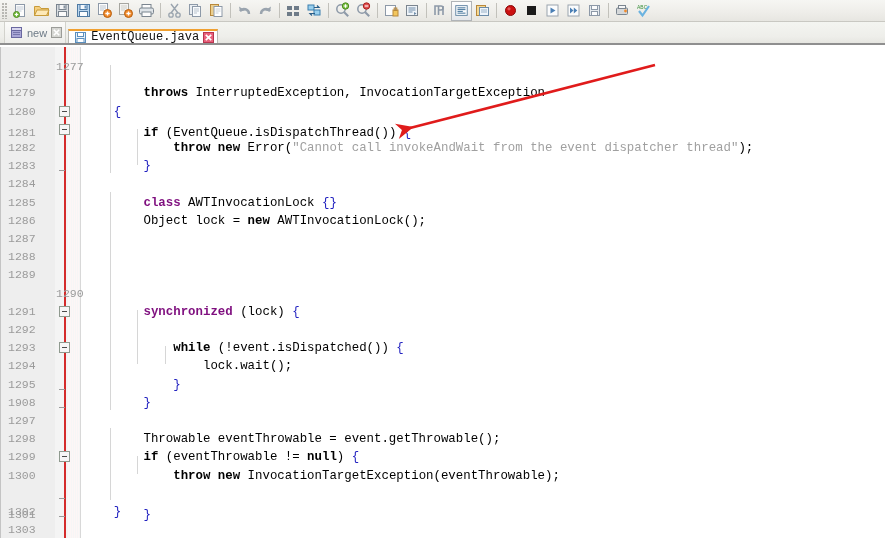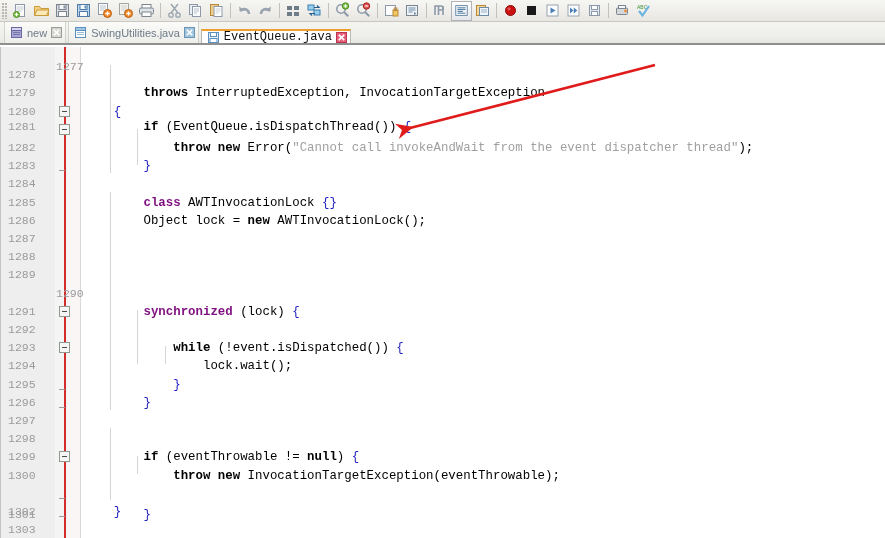--- a/index.html
+++ b/index.html
@@ -411,36 +411,20 @@
     </span>
     <span class="tab-label">new</span>
     <span class="tab-close">
       <svg width="11" height="11" viewBox="0 0 11 11">
         <rect x="0.5" y="0.5" width="10" height="10" fill="#d5d6d2" stroke="#9b9c98"></rect>
         <path d="M2.8 2.8l5.4 5.4M8.2 2.8l-5.4 5.4" stroke="#ffffff" stroke-width="1.6"></path>
       </svg>
     </span>
   </div>
 
-  <div class="tab inactive">
-    <span class="tab-ico">
-      <svg width="13" height="13" viewBox="0 0 13 13">
-        <rect x="1.5" y="1.5" width="10" height="10" fill="#ffffff" stroke="#5b8fbe"></rect>
-        <rect x="1.5" y="1.5" width="10" height="3" fill="#9fc8e6" stroke="#5b8fbe"></rect>
-        <path d="M3 6.5h7M3 8.5h7" stroke="#7fa9c9" stroke-width="0.8"></path>
-      </svg>
-    </span>
-    <span class="tab-label">SwingUtilities.java</span>
-    <span class="tab-close">
-      <svg width="11" height="11" viewBox="0 0 11 11">
-        <rect x="0.5" y="0.5" width="10" height="10" fill="#9fc4de" stroke="#6b93b2"></rect>
-        <path d="M2.8 2.8l5.4 5.4M8.2 2.8l-5.4 5.4" stroke="#ffffff" stroke-width="1.6"></path>
-      </svg>
-    </span>
-  </div>
 
   <div class="tab active">
     <span class="tab-ico">
       <svg width="13" height="13" viewBox="0 0 13 13">
         <rect x="1.5" y="1.5" width="10" height="10" fill="#e8f1f8" stroke="#5b8fbe"></rect>
         <rect x="3.5" y="1.5" width="6" height="4" fill="#ffffff" stroke="#5b8fbe"></rect>
         <rect x="3" y="7.5" width="7" height="4" fill="#ffffff" stroke="#5b8fbe"></rect>
       </svg>
     </span>
     <span class="tab-label">EventQueue.java</span>
@@ -477,21 +461,21 @@
         <div class="lineno">1278</div>
       </div>
       <div class="row" style="top: 37.4px;">
         <div class="lineno">1279</div>
         <div class="codeline">        <span class="kw-blue">throws</span> InterruptedException, InvocationTargetException</div>
       </div>
       <div class="row" style="top: 55.6px;">
         <div class="lineno">1280</div>
         <div class="codeline">    <span class="brace">{</span></div>
       </div>
-      <div class="row" style="top: 71px;">
+      <div class="row" style="top: 77px;">
         <div class="lineno">1281</div>
         <div class="codeline">        <span class="kw-blue">if</span> (EventQueue.isDispatchThread()) <span class="brace">{</span></div>
       </div>
       <div class="row" style="top: 92px;">
         <div class="lineno">1282</div>
         <div class="codeline">            <span class="kw-blue">throw</span> <span class="kw-blue">new</span> Error(<span class="str">"Cannot call invokeAndWait from the event dispatcher thread"</span>);</div>
       </div>
       <div class="row" style="top: 110.2px;">
         <div class="lineno">1283</div>
         <div class="codeline">        <span class="brace">}</span></div>
@@ -535,29 +519,30 @@
       </div>
       <div class="row" style="top: 310.4px;">
         <div class="lineno">1294</div>
         <div class="codeline">                lock.wait();</div>
       </div>
       <div class="row" style="top: 328.6px;">
         <div class="lineno">1295</div>
         <div class="codeline">            <span class="brace">}</span></div>
       </div>
       <div class="row" style="top: 346.8px;">
-        <div class="lineno">1296</div>
+        <div class="lineno">1908</div>
         <div class="codeline">        <span class="brace">}</span></div>
       </div>
       <div class="row" style="top: 365px;">
         <div class="lineno">1297</div>
         <div class="codeline"></div>
       </div>
       <div class="row" style="top: 383.2px;">
         <div class="lineno">1298</div>
+        <div class="codeline">        Throwable eventThrowable = event.getThrowable();</div>
       </div>
       <div class="row" style="top: 401.4px;">
         <div class="lineno">1299</div>
         <div class="codeline">        <span class="kw-blue">if</span> (eventThrowable != <span class="kw-blue">null</span>) <span class="brace">{</span></div>
       </div>
       <div class="row" style="top: 419.6px;">
         <div class="lineno">1300</div>
         <div class="codeline">            <span class="kw-blue">throw</span> <span class="kw-blue">new</span> InvocationTargetException(eventThrowable);</div>
       </div>
       <div class="row" style="top: 459px;">

